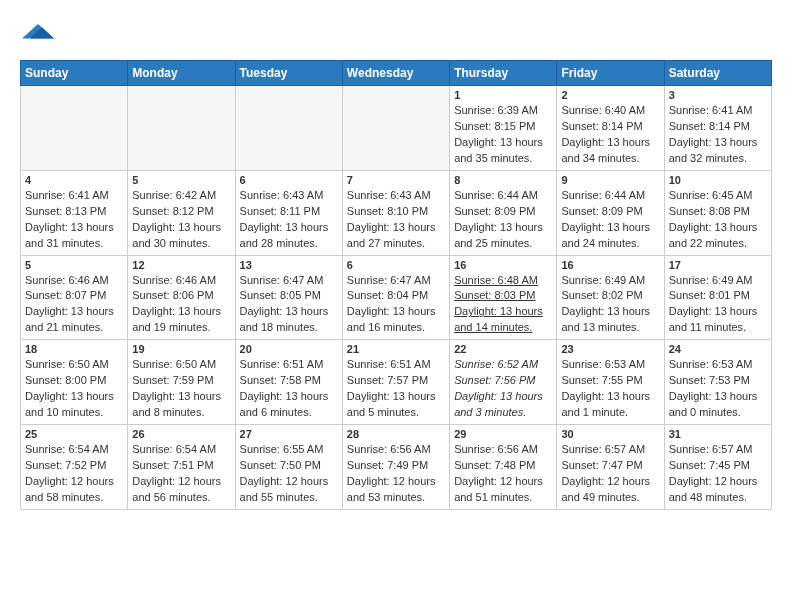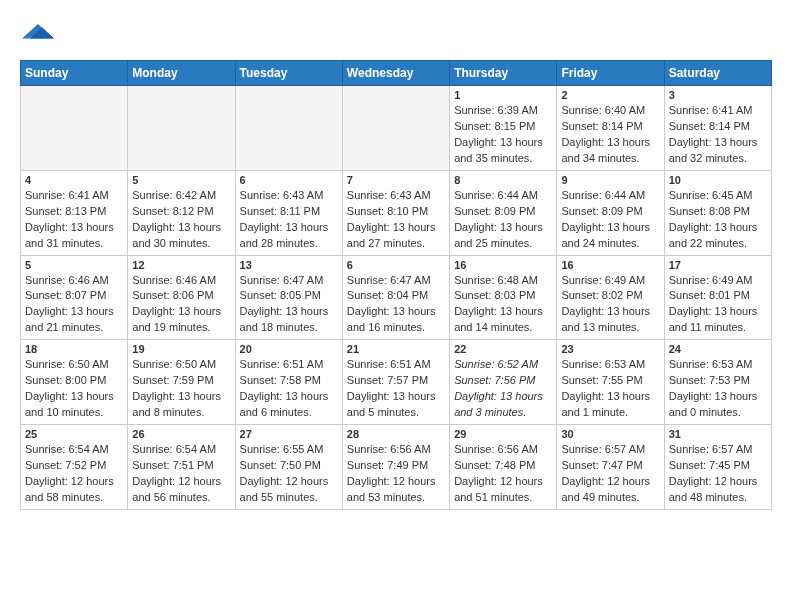--- a/index.html
+++ b/index.html
@@ -225,21 +225,21 @@
           </td>
           <td>
             <div class="day-num">6</div>
             <div class="day-info" style="white-space: pre-line;">Sunrise: 6:47 AM
 Sunset: 8:04 PM
 Daylight: 13 hours
 and 16 minutes.</div>
           </td>
           <td>
             <div class="day-num">16</div>
-            <div class="day-info" style="white-space: pre-line;">Sunrise: 6:48 AM
+            <div class="day-info" style="white-space: pre-line; text-decoration: underline;">Sunrise: 6:48 AM
 Sunset: 8:03 PM
 Daylight: 13 hours
 and 14 minutes.</div>
           </td>
           <td>
             <div class="day-num">16</div>
             <div class="day-info" style="white-space: pre-line;">Sunrise: 6:49 AM
 Sunset: 8:02 PM
 Daylight: 13 hours
 and 13 minutes.</div>

